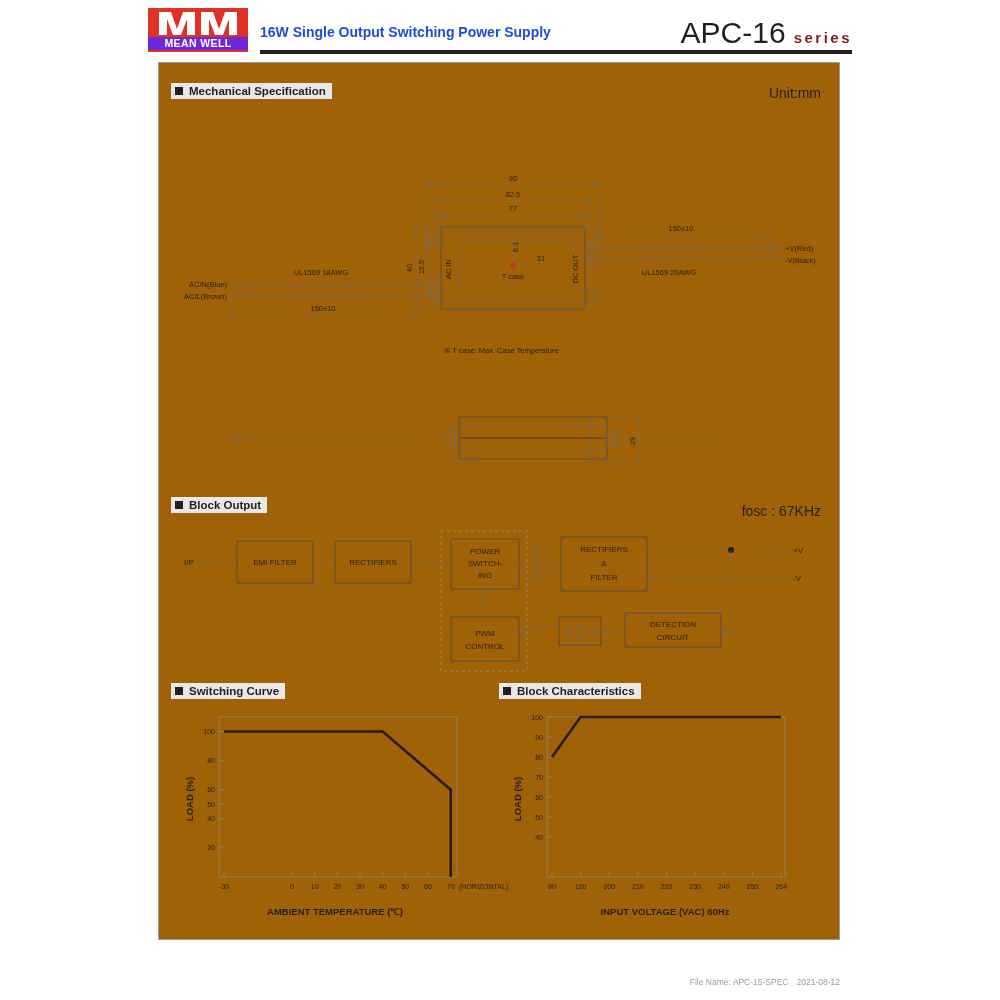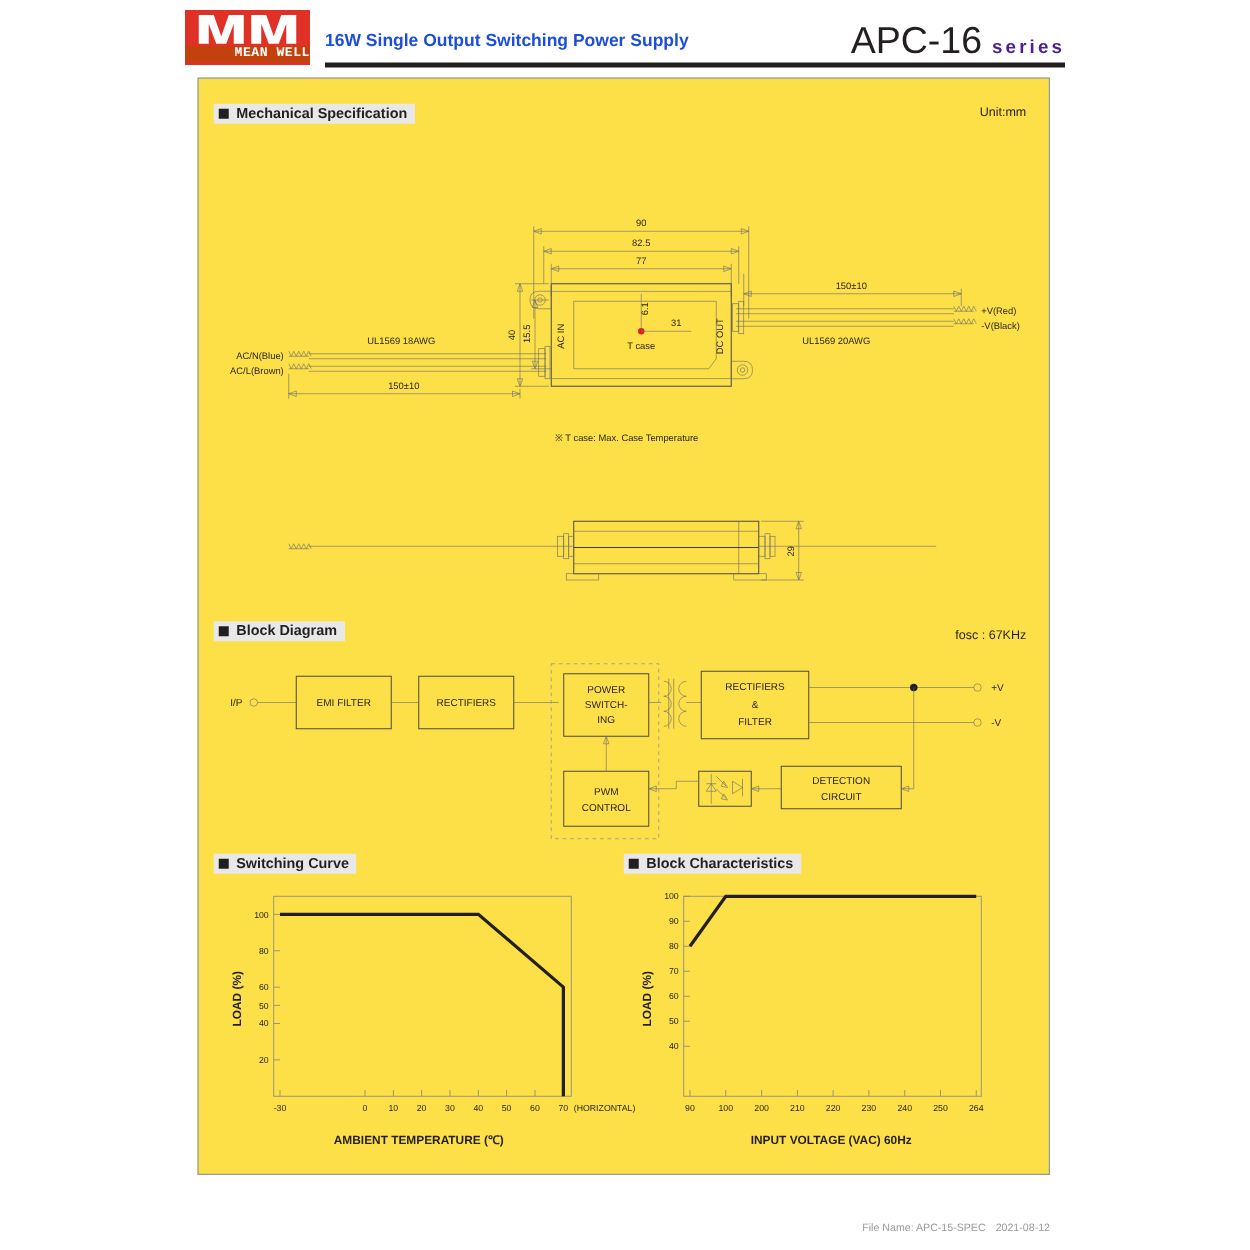--- a/index.html
+++ b/index.html
@@ -18,48 +18,47 @@
     position: absolute; left: 0; top: 0; width: 100px; height: 44px;
     background: #e03127;
     display: flex; flex-direction: column; align-items: center; justify-content: flex-start;
   }
   #logo-mark {
     width: 86px; height: 27px; margin-top: 2px;
     display: flex; align-items: center; justify-content: center;
   }
   #logo-mark svg { display: block; }
   #logo-text {
-    width: 100%; text-align: right;
-    color: #ffffff; background: #c2410c;
+    width: 100%; text-align: center;
+    color: #ffffff; background: #6d28d9;
     font-size: 10.5px; font-weight: bold; letter-spacing: 0.4px;
     line-height: 13px;
-    font-family: Liberation Mono, monospace;
   }
   #header-desc {
     position: absolute; left: 112px; top: 16px;
     font-size: 14px; font-weight: bold; color: #1d4ed8;
     white-space: nowrap;
   }
   #header-model {
     position: absolute; right: 0; top: 8px;
     text-align: right; white-space: nowrap;
   }
   #model-name { font-size: 30px; font-weight: normal; letter-spacing: 0px; color: #231f20; }
-  #model-series { font-size: 15px; font-weight: bold; letter-spacing: 2.5px; color: #4c1d95; margin-left: 8px; }
+  #model-series { font-size: 15px; font-weight: bold; letter-spacing: 2.5px; color: #7f1d1d; margin-left: 8px; }
   #header-rule {
     position: absolute; left: 112px; top: 42px; width: 592px; height: 4px;
     background: #231f20;
   }
 
   
   #frame {
     position: absolute; left: 158px; top: 62px;
     width: 682px; height: 878px;
     border: 1px solid #9a9a9a;
-    background: #fde047;
+    background: #a16207;
   }
 
   
   .section-head {
     position: absolute;
     background: #e8e8e8;
     height: 16px;
     display: flex; align-items: center;
     padding: 0 6px 0 4px;
   }
@@ -69,21 +68,21 @@
   }
   .section-head .label {
     font-size: 11.5px; font-weight: bold; color: #231f20; white-space: nowrap;
   }
   #head-mech { left: 12px; top: 20px; }
   #head-block { left: 12px; top: 434px; }
   #head-derate { left: 12px; top: 620px; }
   #head-static { left: 340px; top: 620px; }
 
   .corner-note {
-    position: absolute; font-size: 10px; color: #231f20; white-space: nowrap;
+    position: absolute; font-size: 14px; color: #231f20; white-space: nowrap;
   }
   #unit-note { right: 18px; top: 22px; }
   #fosc-note { right: 18px; top: 440px; }
 
   
   .draw { position: absolute; }
   .draw svg { display: block; overflow: visible; }
 
   #mech-draw { left: 10px; top: 44px; width: 660px; height: 380px; }
   #block-draw { left: 10px; top: 458px; width: 660px; height: 155px; }
@@ -271,21 +270,21 @@
         <line class="thin" x1="440" y1="357" x2="474" y2="357"></line>
         <line class="thin" x1="470" y1="310" x2="470" y2="357"></line>
         <path class="thin" d="M470 310 l-2.2 6 h4.4 z" fill="#6f6f6f"></path>
         <path class="thin" d="M470 357 l-2.2 -6 h4.4 z" fill="#6f6f6f"></path>
         <text class="dim" x="466" y="334" text-anchor="middle" transform="rotate(-90 466 334)">29</text>
       </svg>
     </div>
 
     <div class="section-head" id="head-block">
       <span class="bullet"></span>
-      <span class="label">Block Diagram</span>
+      <span class="label">Block Output</span>
     </div>
     <div class="corner-note" id="fosc-note">fosc : 67KHz</div>
 
     <div class="draw" id="block-draw">
       <svg width="660" height="155" viewBox="0 0 660 155">
 
         <text class="blk" x="20" y="44" text-anchor="middle">I/P</text>
         <circle class="thin" cx="34" cy="41" r="3" fill="#ffffff"></circle>
         <line class="thin" x1="37" y1="41" x2="68" y2="41"></line>
 

